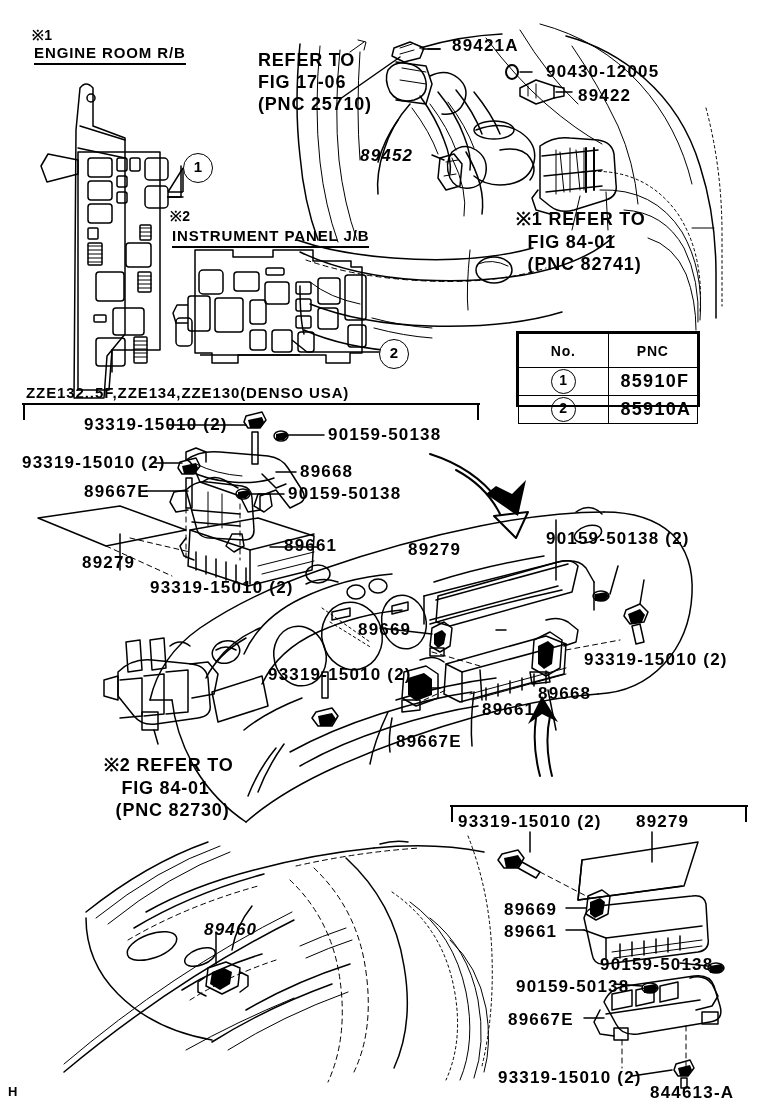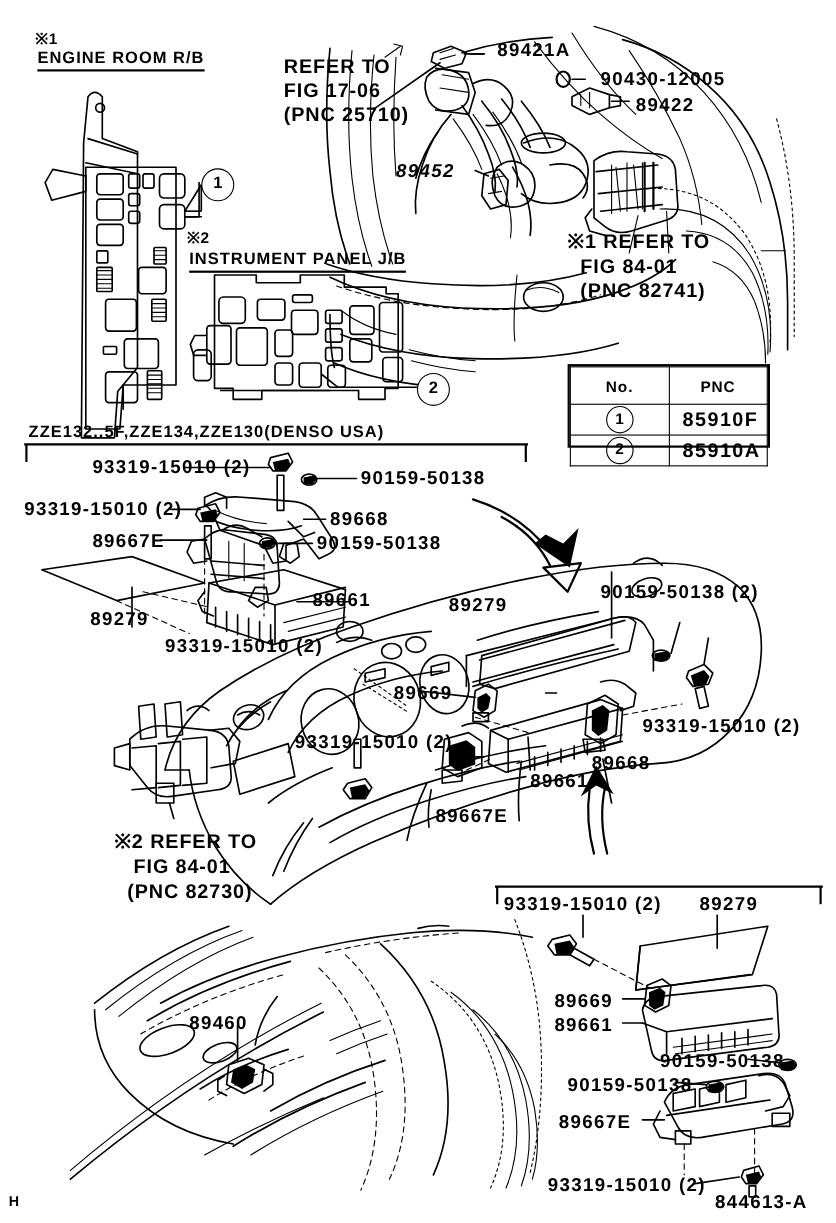--- a/index.html
+++ b/index.html
@@ -623,18 +623,18 @@
 
   <div class="lbl pn" style="left:458px; top:812px;">93319-15010 (2)</div>
   <div class="lbl pn" style="left:636px; top:812px;">89279</div>
   <div class="lbl pn" style="left:504px; top:900px;">89669</div>
   <div class="lbl pn" style="left:504px; top:922px;">89661</div>
   <div class="lbl pn" style="left:600px; top:955px;">90159-50138</div>
   <div class="lbl pn" style="left:516px; top:977px;">90159-50138</div>
   <div class="lbl pn" style="left:508px; top:1010px;">89667E</div>
   <div class="lbl pn" style="left:498px; top:1068px;">93319-15010 (2)</div>
 
-  <div class="lbl pn" style="left:172px; top:920px;">89460</div>
+  <div class="lbl pn" style="left:204px; top:920px;font-style:italic;">89460</div>
 
   <div class="lbl tiny" style="left:8px; top:1085px; font-size:13px;">H</div>
   <div class="lbl pn" style="left:650px; top:1083px;">844613-A</div>
 
 </div>
 
 </body></html>

